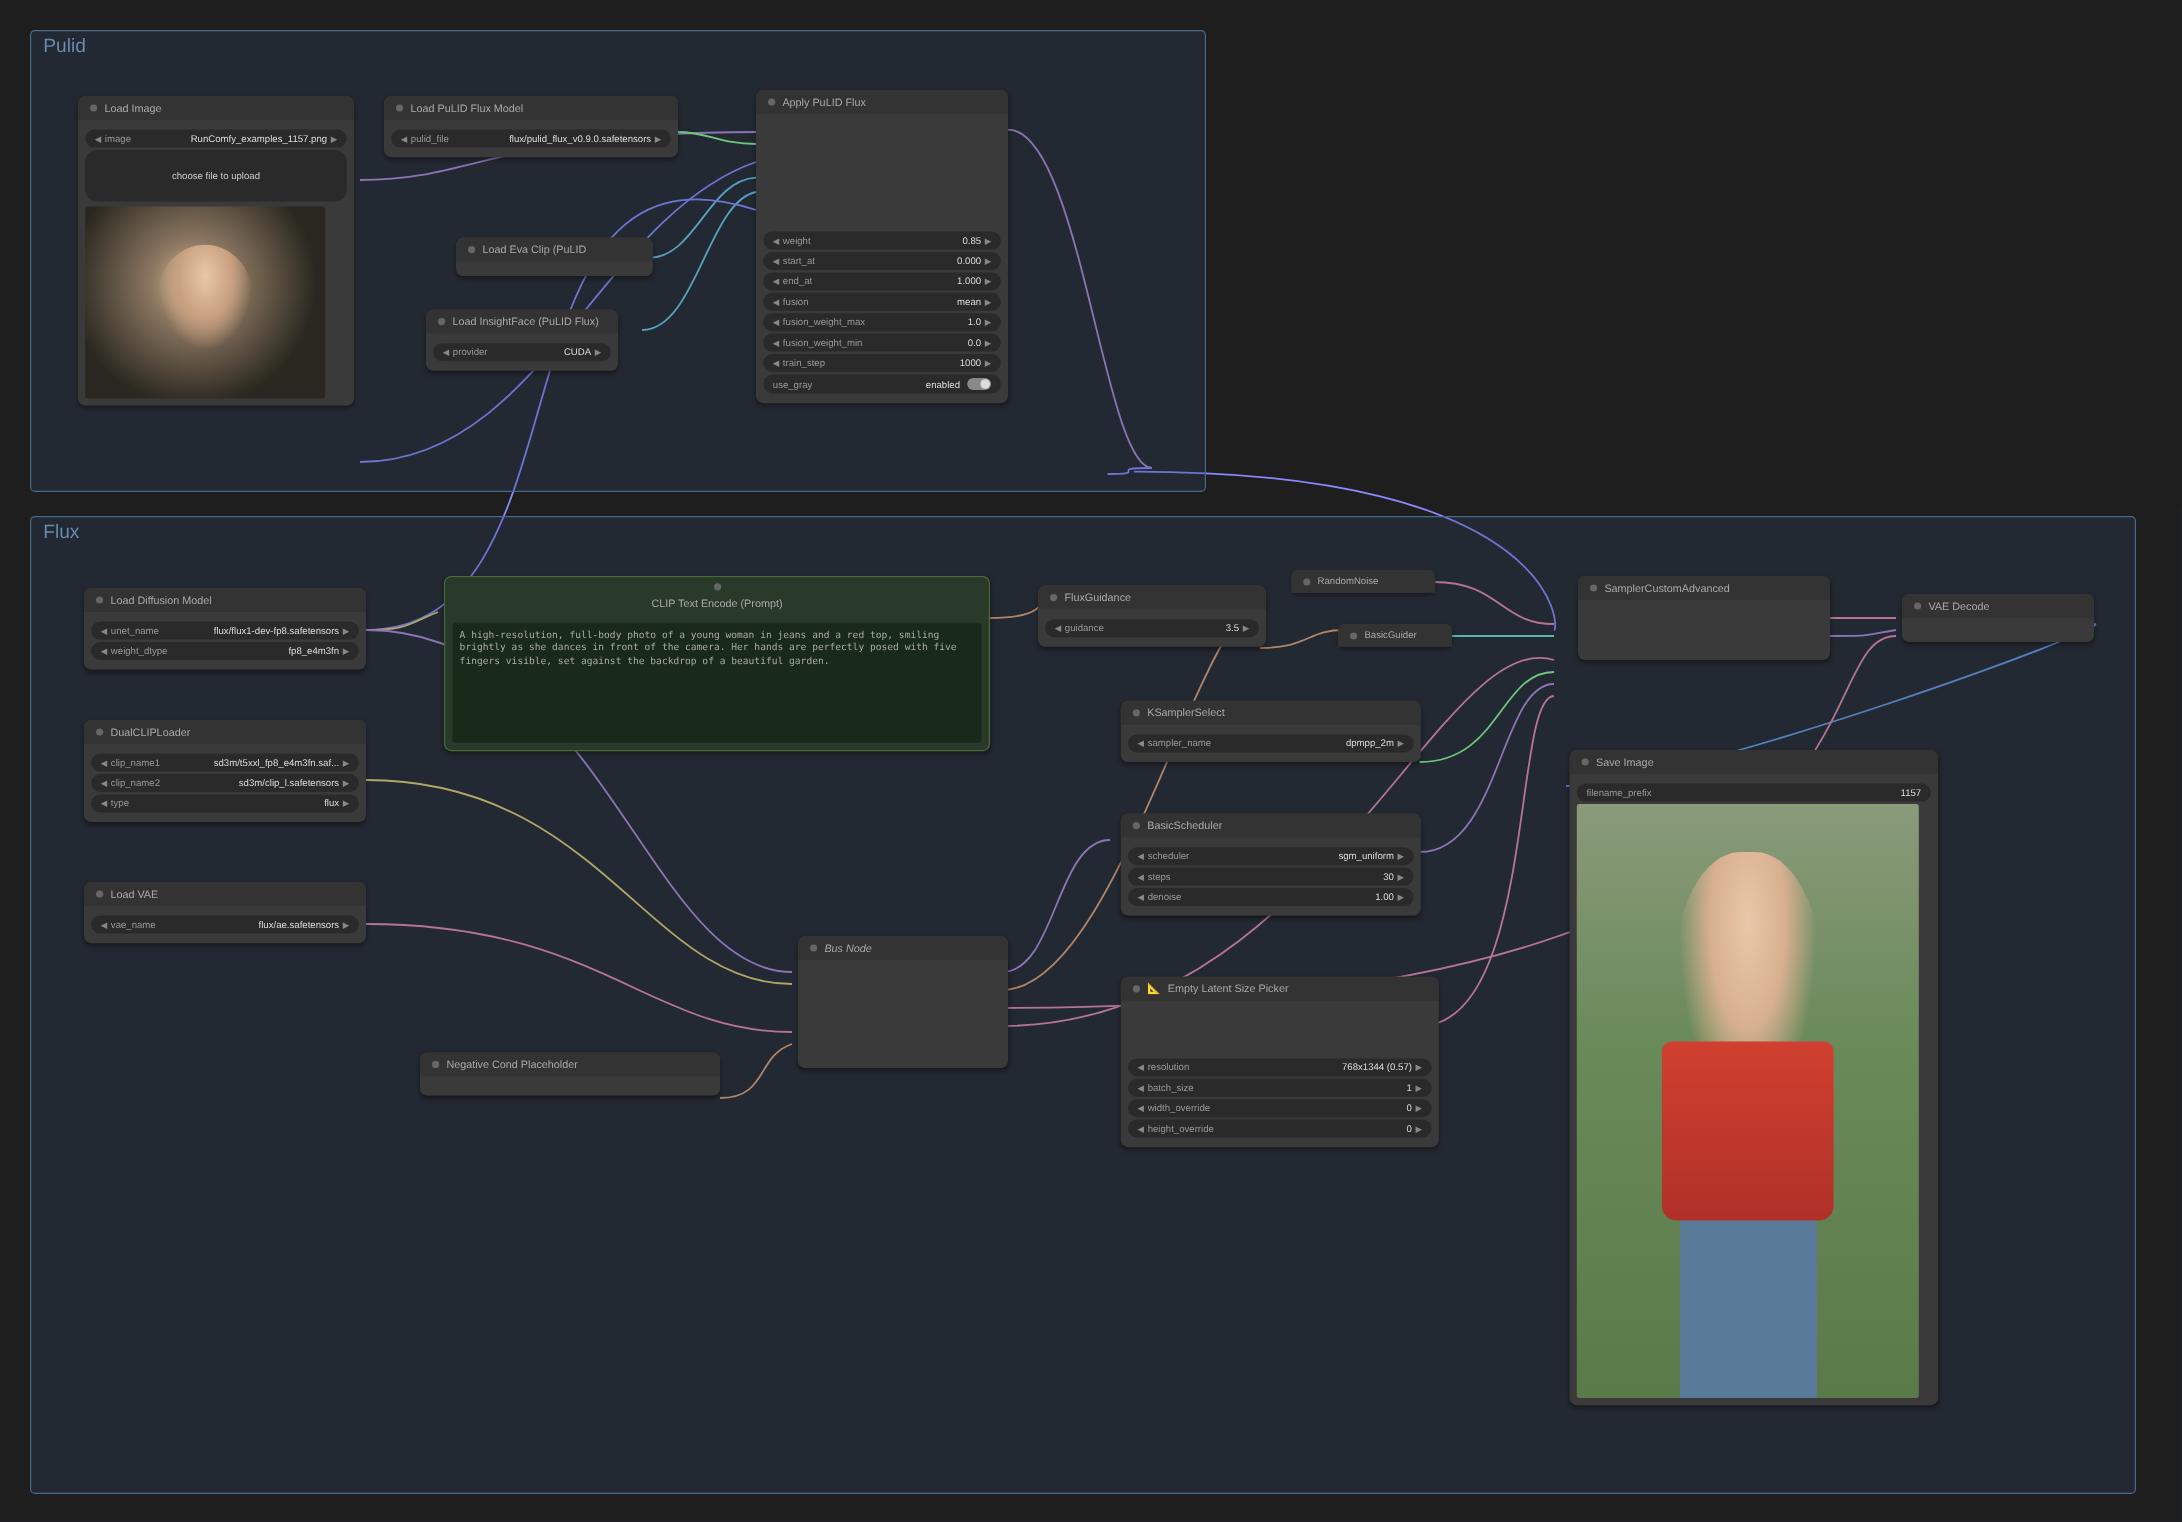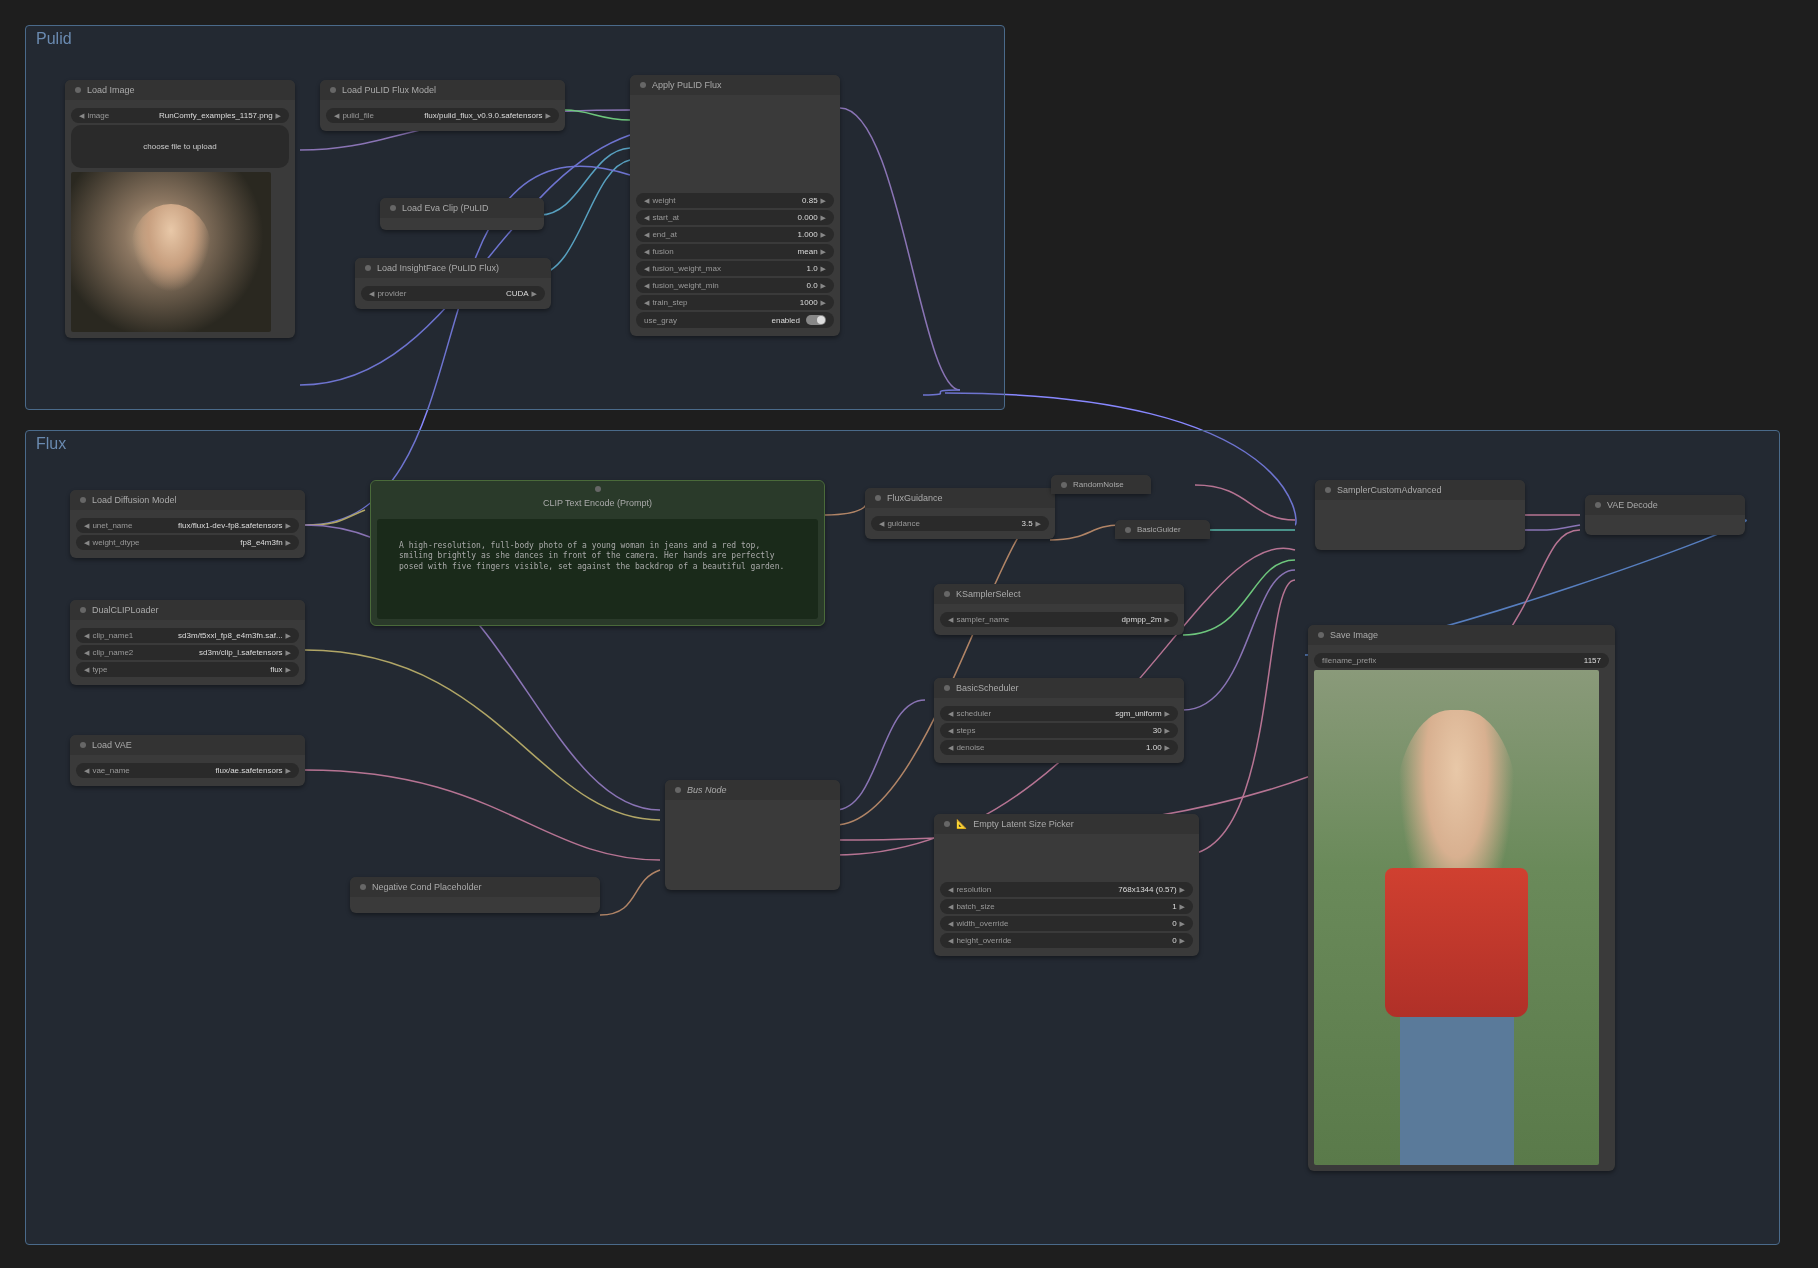--- a/index.html
+++ b/index.html
@@ -67,21 +67,21 @@
   color: #ccc;
   font-size: 8px;
   margin: 2px 0;
 }
 .prompt-node { background: #2a3a2a; border: 1px solid #4a6a3a; }
 .prompt-text {
   background: #1a2a1a;
   color: #aaa;
   font-family: monospace;
   font-size: 8px;
-  padding: 22px;
+  padding: 6px;
   border-radius: 3px;
   min-height: 100px;
   white-space: pre-wrap;
   line-height: 1.3;
 }
 .toggle { display: inline-block; width: 20px; height: 10px; background: #888; border-radius: 5px; position: relative; }
 .toggle::after { content: ''; position: absolute; right: 1px; top: 1px; width: 8px; height: 8px; background: #ddd; border-radius: 50%; }
 svg.wires { position: absolute; top: 0; left: 0; width: 1818px; height: 1268px; pointer-events: none; z-index: 0; }
 .node, .group { z-index: 1; }
 .preview-img {
@@ -186,21 +186,21 @@
 </div>
 
 <div class="node" style="left:380px; top:198px; width:164px;">
   <div class="node-header">
         <span class="node-dot"></span>
         <span>Load Eva Clip (PuLID</span>
       </div>
   <div class="node-body" style="height:10px;"></div>
 </div>
 
-<div class="node" style="left:355px; top:258px; width:196px;">
+<div class="node" style="left:355px; top:258px; width:160px;">
   <div class="node-header">
         <span class="node-dot"></span>
         <span>Load InsightFace (PuLID Flux)</span>
       </div>
   <div class="node-body">
     <div class="widget">
       <span class="widget-label tri-left">provider</span>
       <span class="widget-value tri-right">CUDA</span>
     </div>
   </div>
@@ -393,21 +393,21 @@
           <span class="widget-label tri-left">width_override</span>
           <span class="widget-value tri-right">0</span>
         </div>
     <div class="widget">
           <span class="widget-label tri-left">height_override</span>
           <span class="widget-value tri-right">0</span>
         </div>
   </div>
 </div>
 
-<div class="node" style="left:1051px; top:475px; width:100px;">
+<div class="node" style="left:1076px; top:475px; width:120px;">
   <div class="node-header">
         <span class="node-dot"></span>
         <span style="font-size:8px;">RandomNoise</span>
       </div>
 </div>
 
 <div class="node" style="left:1115px; top:520px; width:95px;">
   <div class="node-header">
         <span class="node-dot"></span>
         <span style="font-size:8px;">BasicGuider</span>

